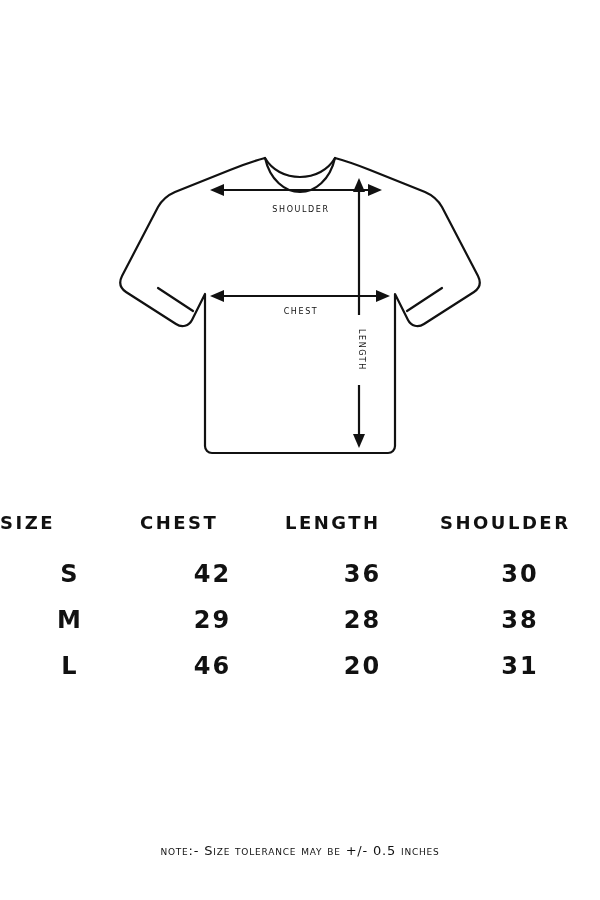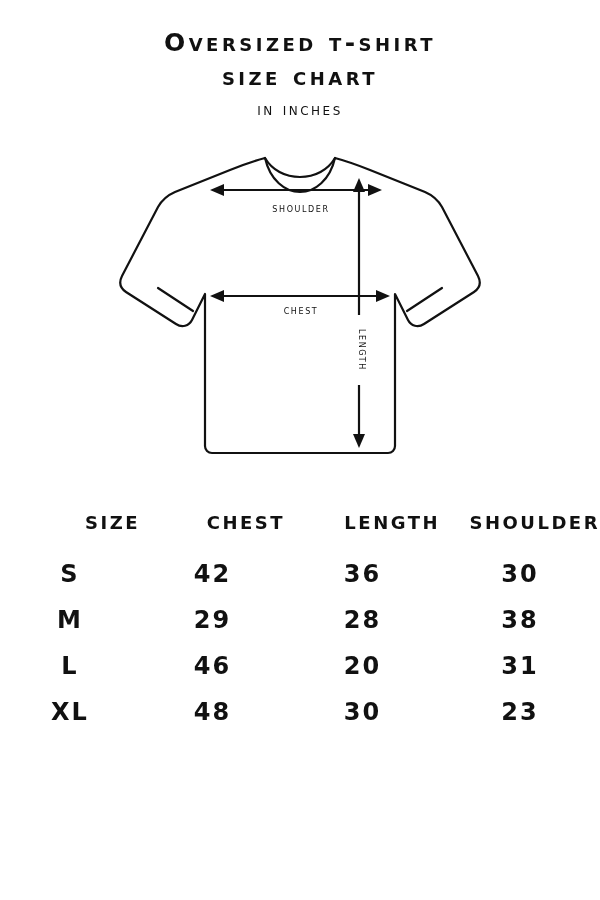--- a/index.html
+++ b/index.html
@@ -93,21 +93,21 @@
     width: 600px;
     table-layout: fixed;
   }
   th {
     font-size: 25px;
     font-weight: 700;
     letter-spacing: 2.5px;
     font-variant: small-caps;
     text-transform: lowercase;
     padding: 6px 0 16px 0;
-    text-align: right;
+    text-align: left;
     color: #111111;
   }
   td {
     font-size: 24px;
     font-weight: 700;
     letter-spacing: 2px;
     padding: 9px 0;
     text-align: center;
     color: #111111;
   }
@@ -127,25 +127,20 @@
     letter-spacing: 0.8px;
     font-variant: small-caps;
     color: #111111;
   }
 </style>
 </head>
 <body>
 
 <div class="page">
 
-  <div class="titles">
-    <div class="title-line1">Oversized t-shirt</div>
-    <div class="title-line2">size chart</div>
-    <div class="title-line3">in inches</div>
-  </div>
 
   <div class="diagram">
     <svg width="600" height="340" viewBox="0 0 600 340" xmlns="http://www.w3.org/2000/svg">
       <g fill="none" stroke="#111111" stroke-width="2.2" stroke-linejoin="round" stroke-linecap="round">
 
         <path d="M265 18
                  C 265 18, 250 22, 230 30
                  L 175 52
                  C 168 55, 162 60, 158 67
                  L 122 136
@@ -224,24 +219,19 @@
           <td>29</td>
           <td>28</td>
           <td>38</td>
         </tr>
         <tr>
           <td>L</td>
           <td>46</td>
           <td>20</td>
           <td>31</td>
         </tr>
-        <tr>
-          <td>XL</td>
-          <td>48</td>
-          <td>30</td>
-          <td>23</td>
-        </tr>
       </tbody>
     </table>
   </div>
 
+  <div class="note">note:- Size tolerance may be +/- 0.5 inches</div>
 
 </div>
 
 </body></html>

